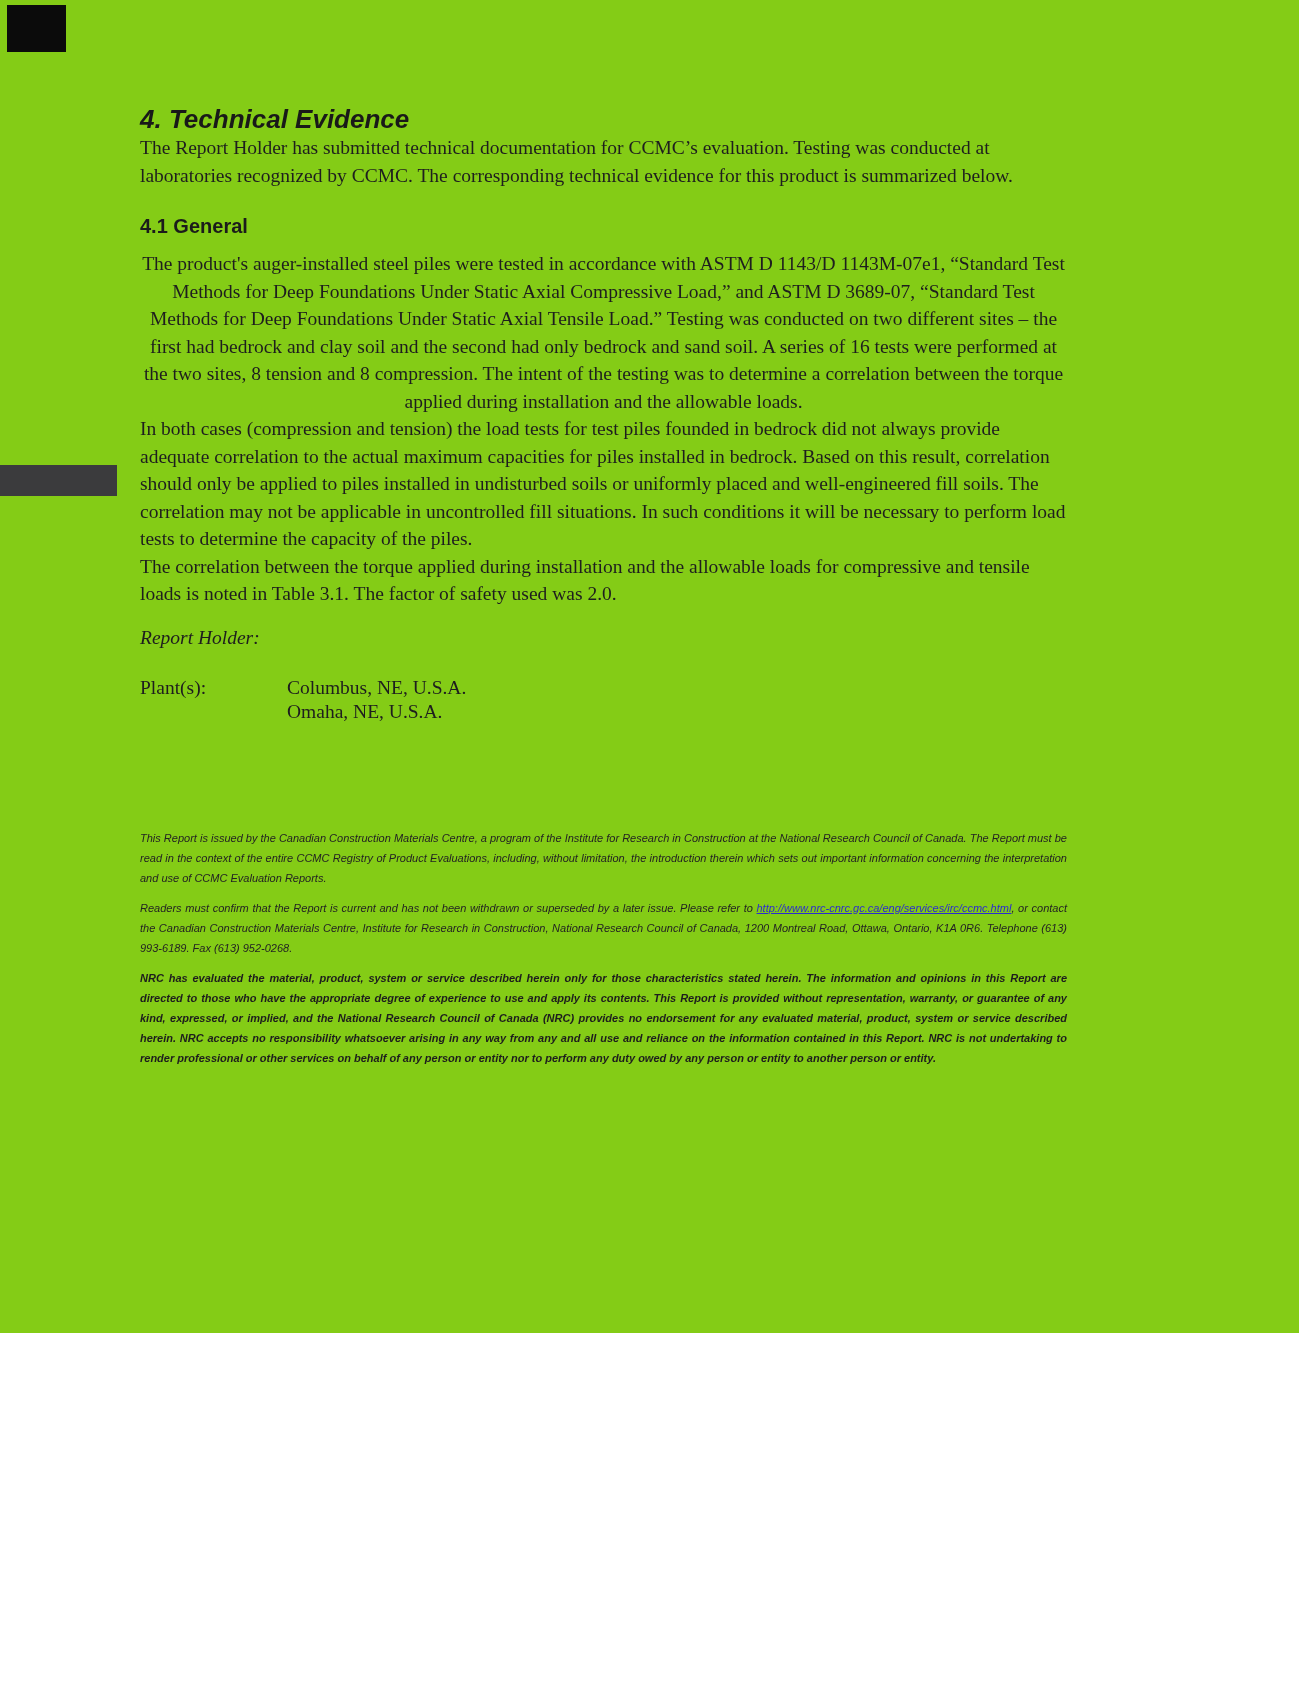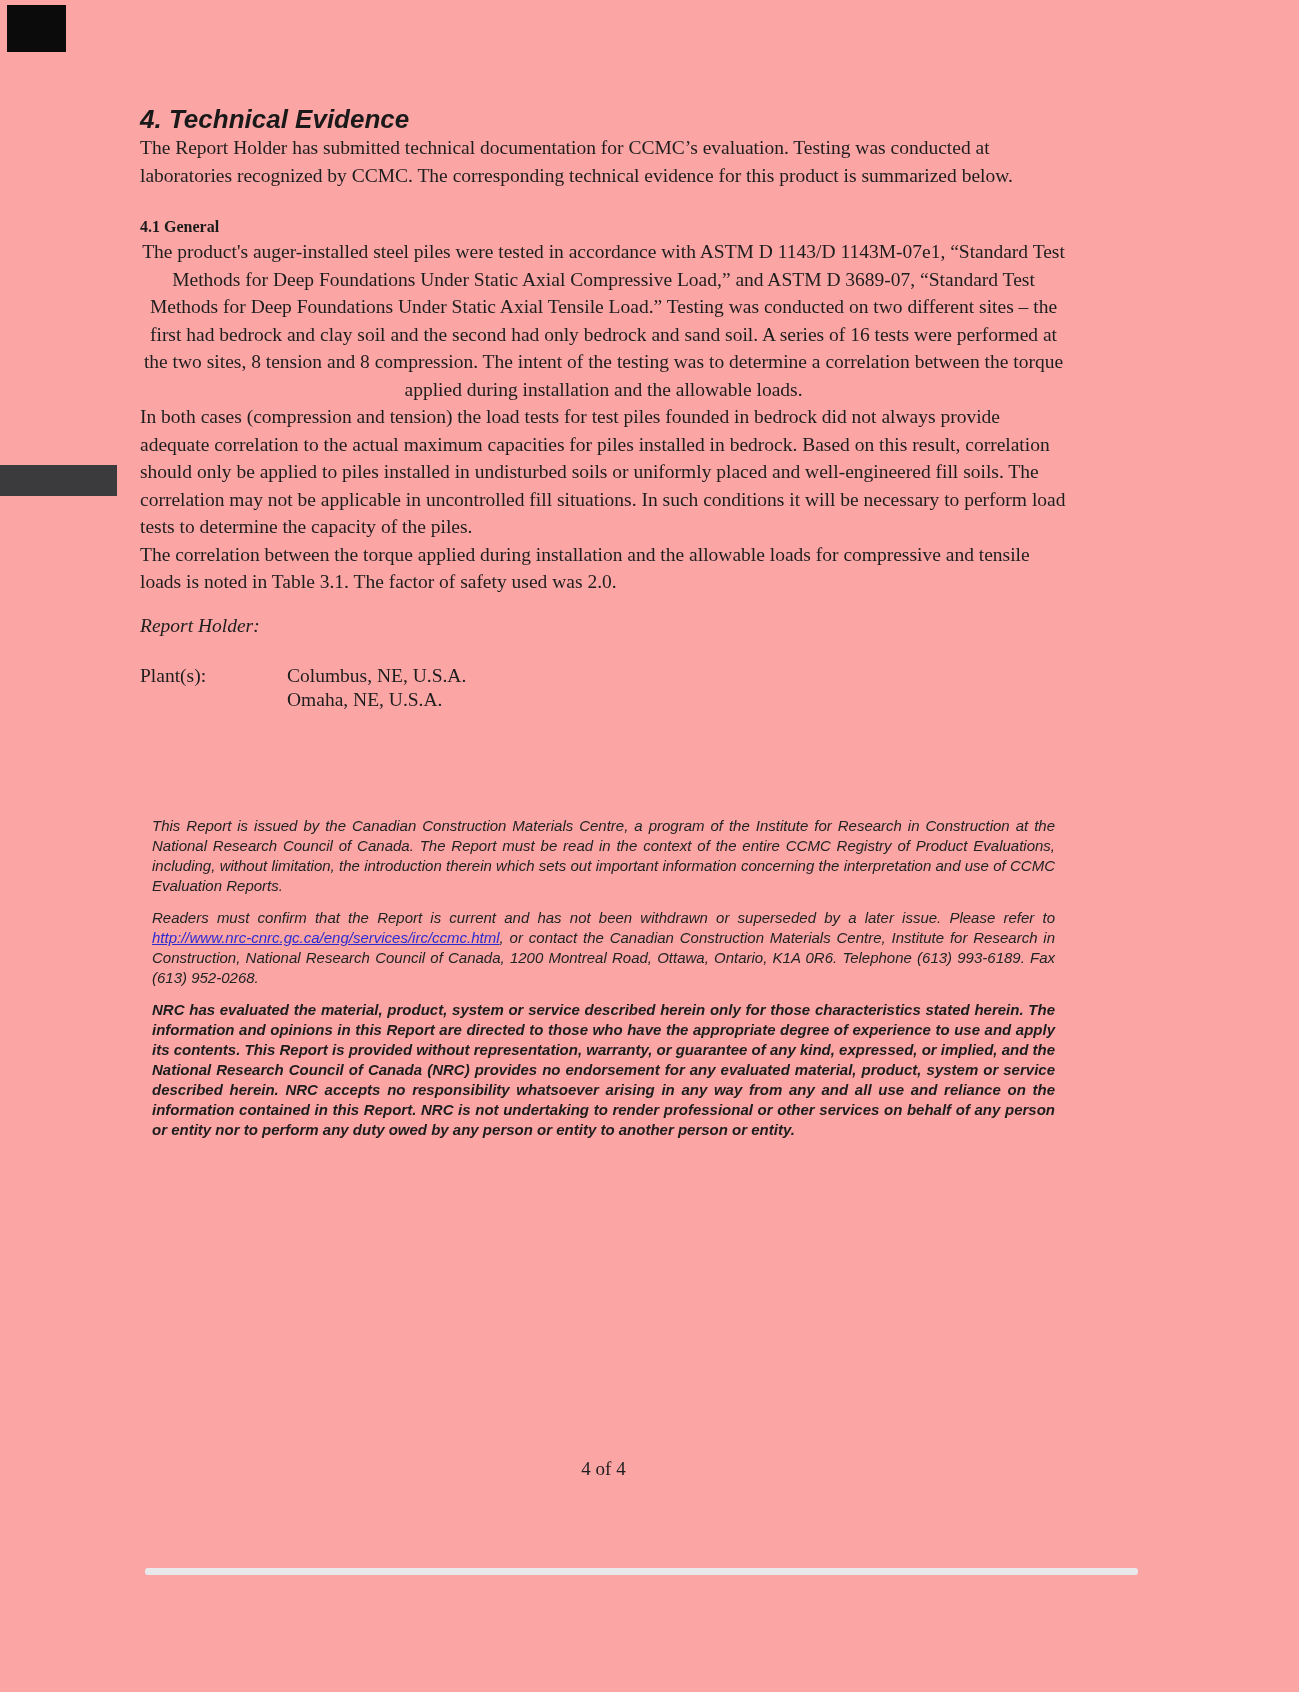--- a/index.html
+++ b/index.html
@@ -1,19 +1,19 @@
 <!DOCTYPE html>
 <html><head>
 <meta charset="utf-8">
 <style>
   html, body { margin:0; padding:0; background:#ffffff; }
   .page {
     position:relative;
-    width:1299px; height:1692px;
-    background:#fca5a5;
+    width:1299px; height:1333px;
+    background:#84cc16;
     overflow:hidden;
     font-family:"Liberation Serif", serif;
     color:#1e1e1e;
   }
   .content { padding:104px 232px 0 140px; }
 
   .section-title {
     margin:0;
     font-family:"Liberation Sans", sans-serif;
     font-style:italic;
@@ -23,24 +23,24 @@
     color:#191919;
   }
   p.body {
     margin:0;
     font-size:19.5px;
     line-height:27.5px;
     color:#1e1e1e;
   }
   .mt-intro   { margin-top:17px; }
   .subsection-title {
-    margin:26px 0 0 0;
-    font-family:Liberation Serif, serif;
+    margin:26px 0 12px 0;
+    font-family:Liberation Sans, sans-serif;
     font-weight:bold;
-    font-size:16px;
+    font-size:20px;
     line-height:23px;
     color:#1b1b1b;
   }
   .mt-p2 { margin-top:12px;text-align:center; }
   .mt-p3 { margin-top:6px; }
   .mt-p4 { margin-top:6px; }
 
   .info-block { display:flex; align-items:flex-start; }
   .info-block.rh { margin-top:18px;font-style:italic; }
   .info-block.plants { margin-top:26px; }
@@ -49,24 +49,24 @@
     font-size:19.5px; line-height:24px;
   }
   .info-values { flex:1; }
   .info-values .line {
     font-size:19.5px; line-height:24px;
     white-space:pre-wrap;
   }
 
   .disclaimers { margin-top:104px; }
   p.disc {
-    margin:12px;
+    margin:0;
     font-family:"Liberation Sans", sans-serif;
     font-style:italic;
-    font-size:15px;
+    font-size:11px;
     line-height:20px;
     text-align:justify;
     color:#232323;
   }
   p.disc + p.disc { margin-top:10px; }
   p.disc.bold { font-weight:bold; color:#1d1d1d; }
   .link {
     color:#2b2bd0;
     text-decoration:underline;
     cursor:pointer;

